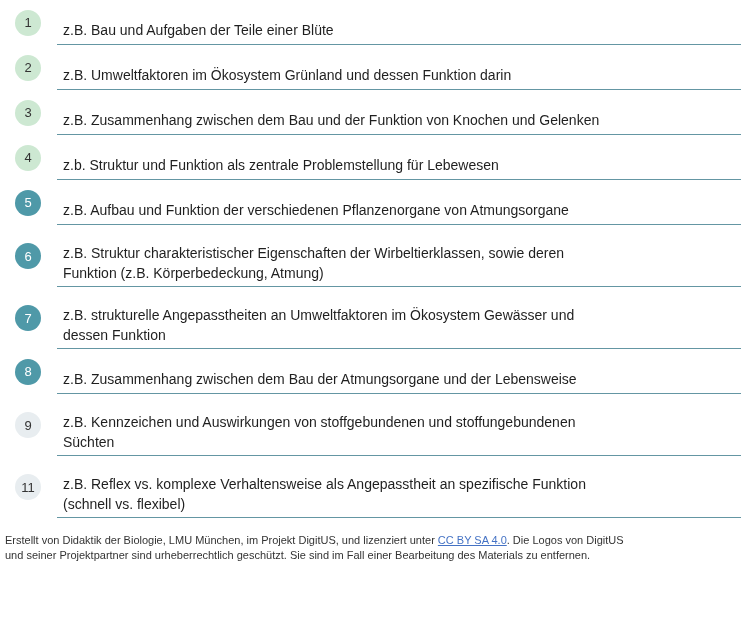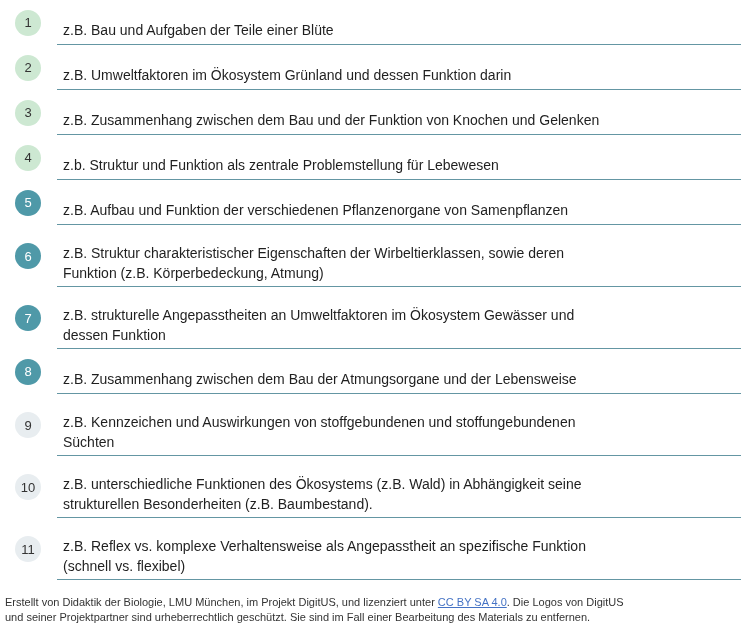--- a/index.html
+++ b/index.html
@@ -118,21 +118,21 @@
       <div class="row-content">
         <span class="row-text">z.b. Struktur und Funktion als zentrale Problemstellung für Lebewesen</span>
       </div>
     </div>
 
     <div class="row">
       <div class="badge-col">
         <span class="badge teal">5</span>
       </div>
       <div class="row-content">
-        <span class="row-text">z.B. Aufbau und Funktion der verschiedenen Pflanzenorgane von Samenpflanzen</span>
+        <span class="row-text">z.B. Aufbau und Funktion der verschiedenen Pflanzenorgane von Atmungsorgane</span>
       </div>
     </div>
 
     <div class="row">
       <div class="badge-col">
         <span class="badge teal">6</span>
       </div>
       <div class="row-content">
         <span class="row-text">z.B. Struktur charakteristischer Eigenschaften der Wirbeltierklassen, sowie deren
 Funktion (z.B. Körperbedeckung, Atmung)</span>
@@ -161,29 +161,20 @@
     <div class="row">
       <div class="badge-col">
         <span class="badge pale">9</span>
       </div>
       <div class="row-content">
         <span class="row-text">z.B. Kennzeichen und Auswirkungen von stoffgebundenen und stoffungebundenen
 Süchten</span>
       </div>
     </div>
 
-    <div class="row">
-      <div class="badge-col">
-        <span class="badge pale">10</span>
-      </div>
-      <div class="row-content">
-        <span class="row-text">z.B. unterschiedliche Funktionen des Ökosystems (z.B. Wald) in Abhängigkeit seine
-strukturellen Besonderheiten (z.B. Baumbestand).</span>
-      </div>
-    </div>
 
     <div class="row">
       <div class="badge-col">
         <span class="badge pale">11</span>
       </div>
       <div class="row-content">
         <span class="row-text">z.B. Reflex vs. komplexe Verhaltensweise als Angepasstheit an spezifische Funktion
 (schnell vs. flexibel)</span>
       </div>
     </div>

